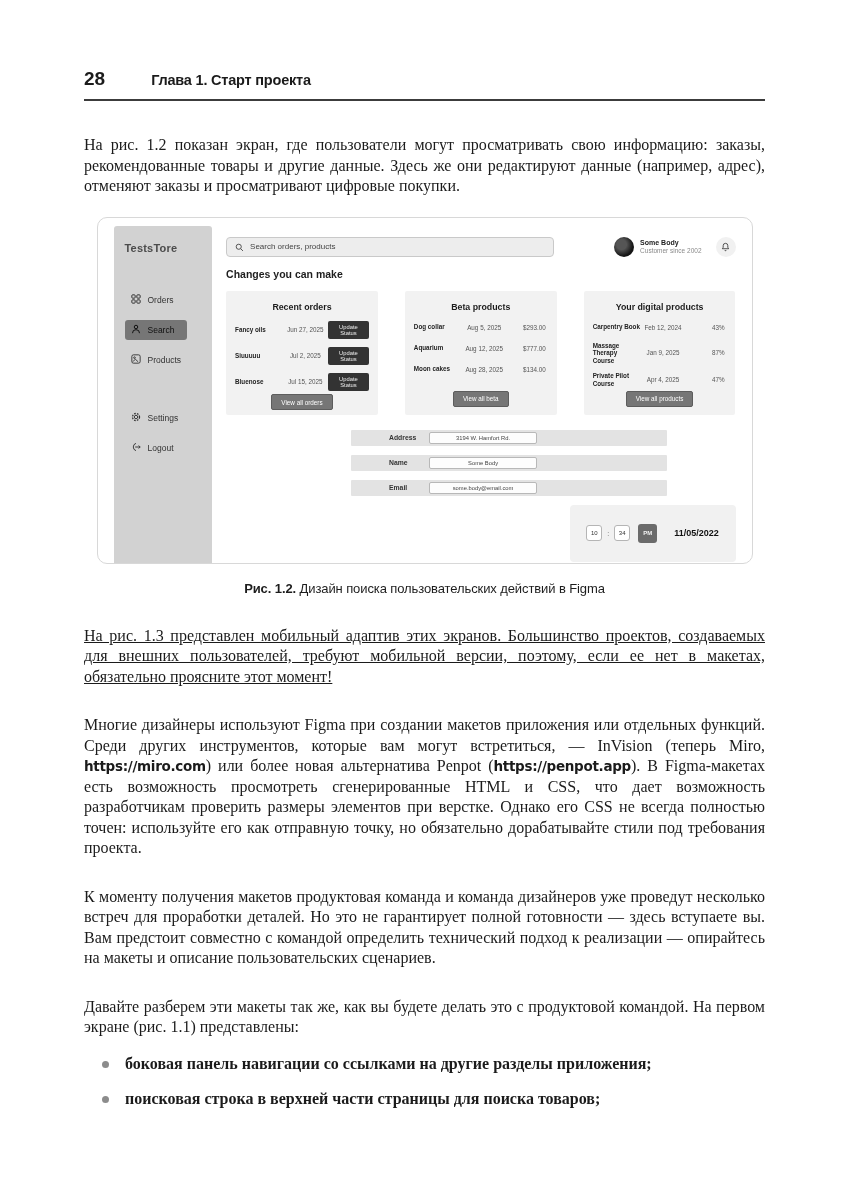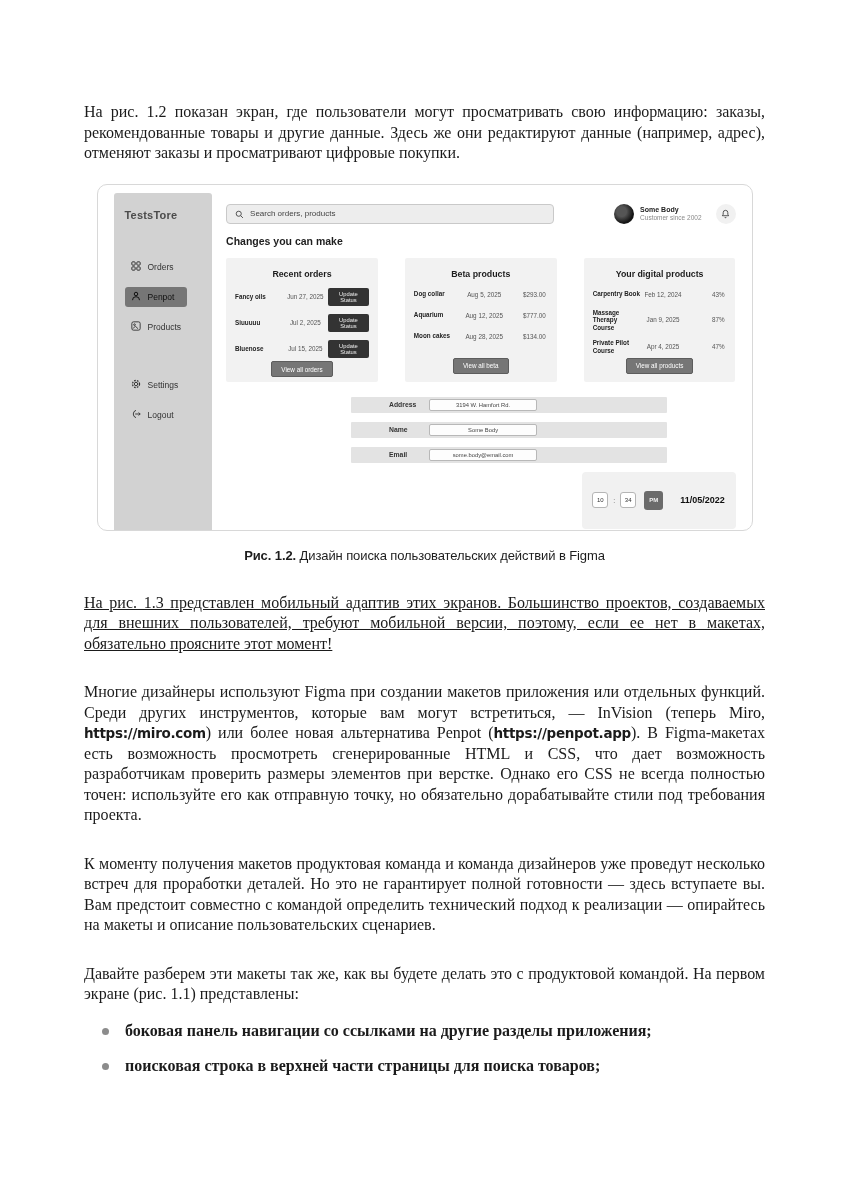--- a/index.html
+++ b/index.html
@@ -82,38 +82,42 @@
     font-size:6.3px; padding:3.5px 9px; font-family:"Liberation Sans", sans-serif; }
 
   
   .form { margin-top:15px; margin-left:125px; width:316px; display:flex; flex-direction:column; gap:9px; }
   .form-row { height:16px; background:#e3e3e3; border-radius:1px; display:flex; align-items:center; padding-left:38px; }
   .f-label { font-size:6.8px; color:#333; flex:0 0 40px; font-weight:700; }
   .f-input { width:108px; height:12px; background:#fdfdfd; border:1px solid #b8b8b8; border-radius:2px;
     font-family:"Liberation Sans", sans-serif; font-size:5.8px; color:#444; text-align:center; outline:none; }
 
   
-  .dtp { margin-top:9px; margin-left:auto; width:154px; height:57px; background:#f1f1f1;
+  .dtp { margin-top:9px; margin-left:auto; width:166px; height:57px; background:#f1f1f1;
     border-radius:4px; display:flex; align-items:center; justify-content:center; gap:5px; }
   .t-box { width:16px; height:16px; background:#fff; border:1px solid #b5b5b5; border-radius:3px;
     font-size:6px; color:#333; display:flex; align-items:center; justify-content:center; }
   .t-colon { font-size:7px; color:#666; }
   .t-ampm { width:19px; height:19px; background:#6b6b6b; border:0; border-radius:3px;
     color:#f2f2f2; font-size:6px; font-weight:700; margin-left:3px; font-family:"Liberation Sans", sans-serif; }
   .t-date { font-size:9px; font-weight:700; color:#111; margin-left:12px; }
 
   figcaption { margin-top:17px; text-align:center; font-family:"Liberation Sans", sans-serif;
     font-size:13px; color:#1d1d1d; letter-spacing:-0.1px; }
   figcaption .cap-b { font-weight:700; }
 </style>
 </head>
 <body>
 
 <div class="book">
 
+  <div class="run-head">
+    <span class="page-num">28</span>
+    <span class="chapter">Глава 1. Старт проекта</span>
+  </div>
 
   <p class="para p1"><span>На рис. 1.2 показан экран, где пользователи могут просматривать свою информацию: заказы, рекомендованные товары и другие данные. Здесь же они редактируют данные (например, адрес), отменяют заказы и просматривают цифровые покупки.</span></p>
 
   <figure>
     <div class="mock">
 
       <div class="sb">
         <div class="logo">TestsTore</div>
 
         <div class="sb-item first">
@@ -124,21 +128,21 @@
                 <rect x="7" y="7" width="4" height="4" rx="1"></rect>
               </svg></span>
           <span>Orders</span>
         </div>
 
         <div class="sb-item active">
           <span><svg width="10" height="10" viewBox="0 0 12 12" fill="none" stroke="#111" stroke-width="1.2">
                 <circle cx="6" cy="3.6" r="2.1"></circle>
                 <path d="M1.8 11 a4.2 4.2 0 0 1 8.4 0"></path>
               </svg></span>
-          <span>Penpot</span>
+          <span>Search</span>
         </div>
 
         <div class="sb-item">
           <span><svg width="10" height="10" viewBox="0 0 12 12" fill="none" stroke="#333" stroke-width="1.1">
                 <rect x="1" y="1" width="10" height="10" rx="2"></rect>
                 <circle cx="4.2" cy="4.4" r="1"></circle>
                 <path d="M2.3 9.2 L5.2 6.2 L8.6 9.4"></path>
               </svg></span>
           <span>Products</span>
         </div>

